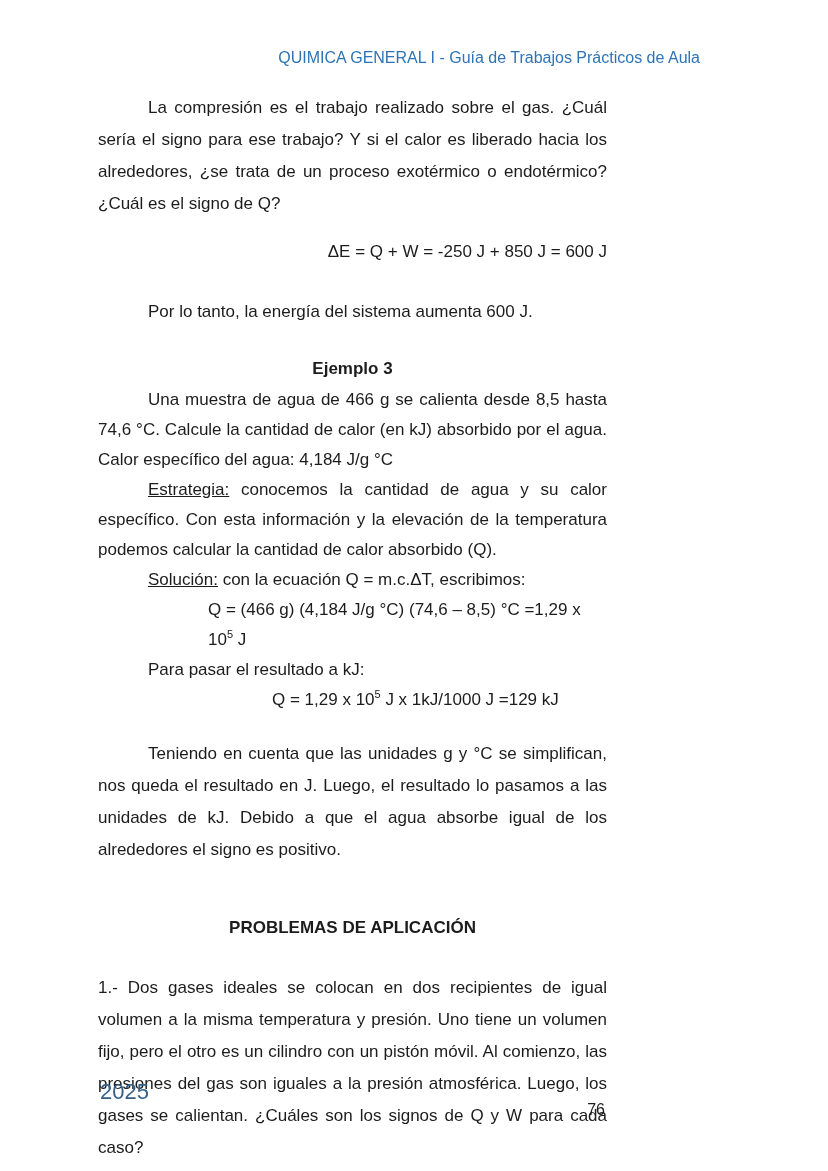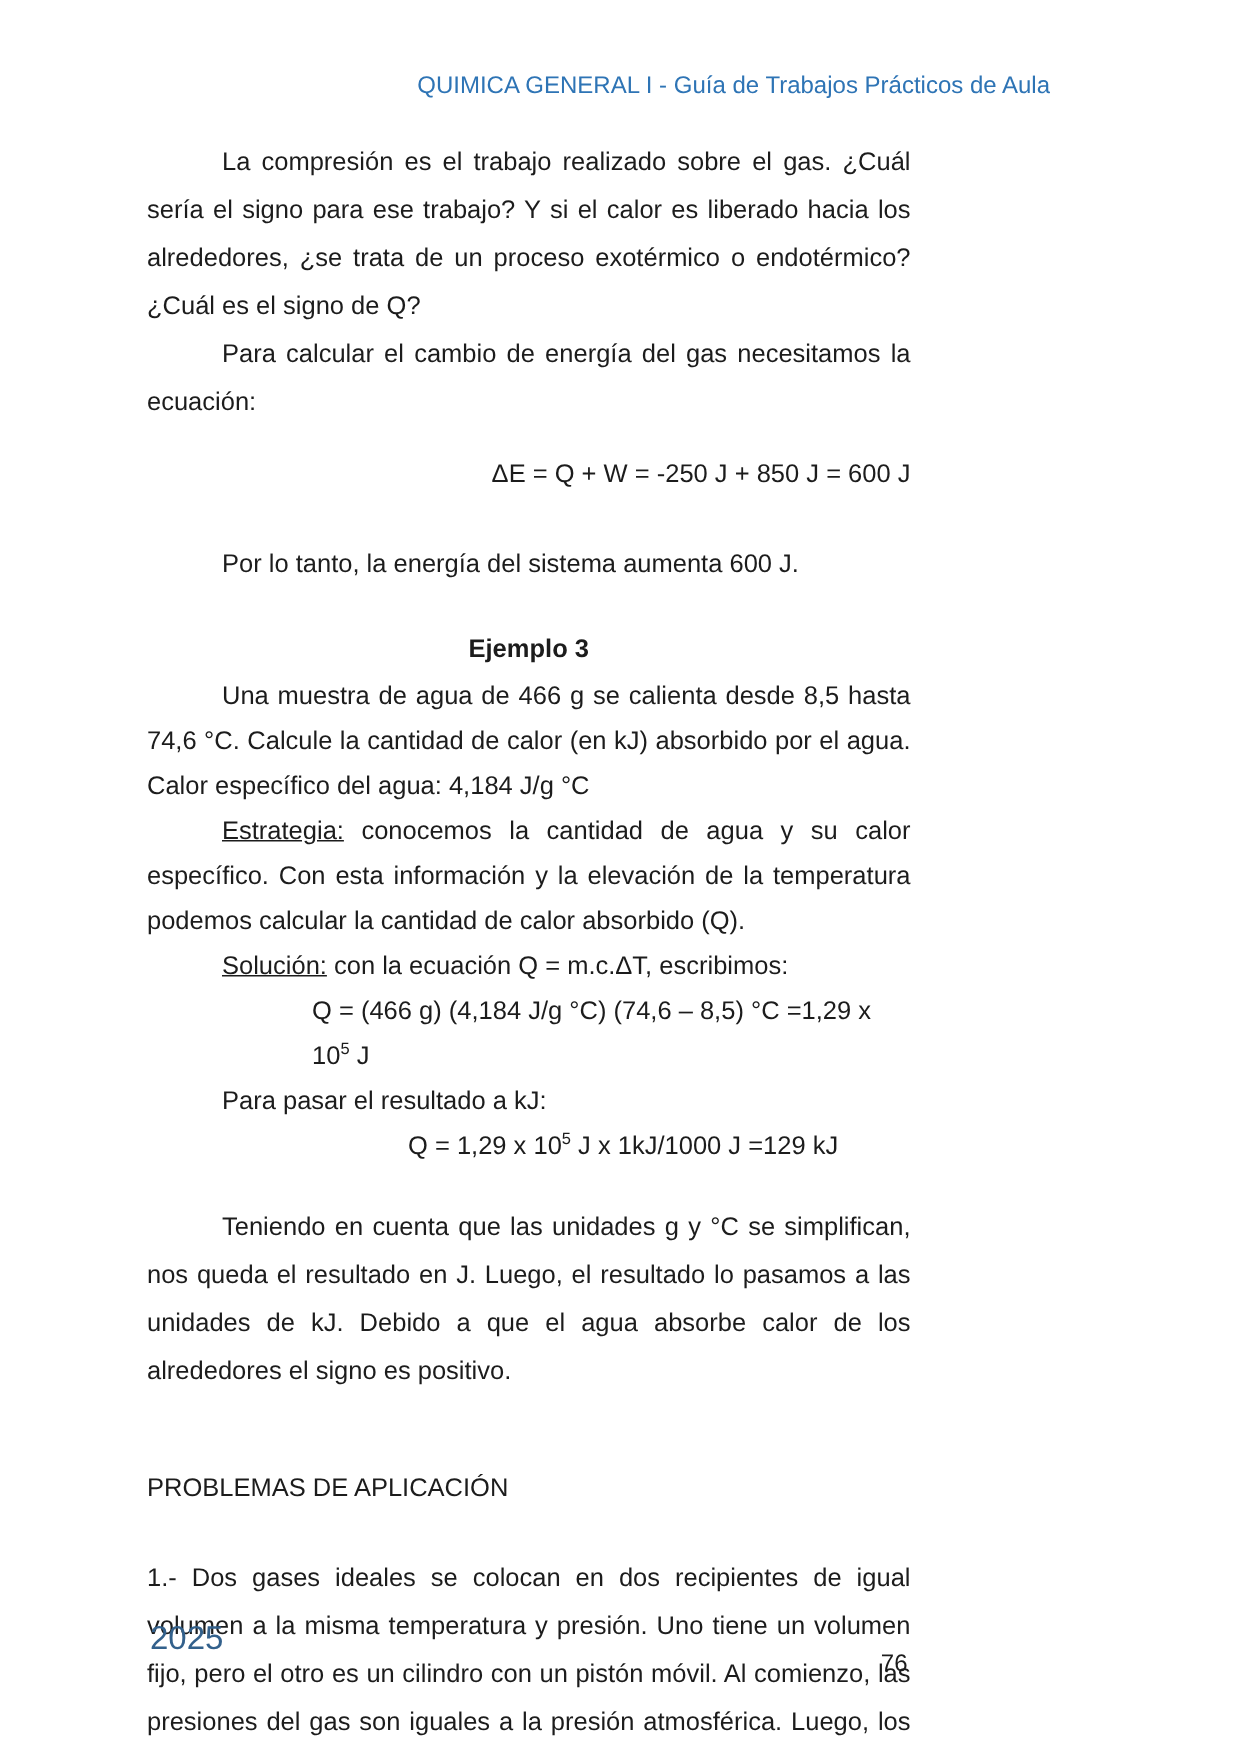--- a/index.html
+++ b/index.html
@@ -49,22 +49,22 @@
   }
   .eq-q2 {
     text-align: left;
     padding-left: 174px;
   }
   .heading-bold {
     font-weight: bold;
     text-align: center;
   }
   .heading-center {
-    font-weight: normal;
-    text-align: left;
+    font-weight: bold;
+    text-align: center;
   }
   .u { text-decoration: underline; }
   sup {
     font-size: 11px;
     line-height: 0;
     vertical-align: super;
   }
   .footer-year {
     position: absolute;
     left: 100px;
@@ -86,21 +86,20 @@
 <body>
 
 <div class="page">
 
   <div class="doc-header">QUIMICA GENERAL I - Guía de Trabajos Prácticos de Aula</div>
 
   <div class="content">
 
     <p class="indent mt-23">La compresión es el trabajo realizado sobre el gas. ¿Cuál sería el signo para ese trabajo? Y si el calor es liberado hacia los alrededores, ¿se trata de un proceso exotérmico o endotérmico? ¿Cuál es el signo de Q?</p>
 
-    <p class="indent">Para calcular el cambio de energía del gas necesitamos la ecuación:</p>
 
     <p class="eq-center">ΔE = Q + W = -250 J + 850 J = 600 J</p>
 
     <p class="indent">Por lo tanto, la energía del sistema aumenta 600 J.</p>
 
     <p class="heading-bold mt-25">Ejemplo 3</p>
 
     <p class="indent lh30">Una muestra de agua de 466 g se calienta desde 8,5 hasta 74,6 °C. Calcule la cantidad de calor (en kJ) absorbido por el agua. Calor específico del agua: 4,184 J/g °C</p>
 
     <p class="indent lh30">
@@ -114,21 +113,21 @@
     <p class="eq-q1 lh30">
       <span>Q = (466 g) (4,184 J/g °C) (74,6 – 8,5) °C =1,29 x 10</span><sup>5</sup><span> J</span>
     </p>
 
     <p class="indent lh30">Para pasar el resultado a kJ:</p>
 
     <p class="eq-q2 lh30">
       <span>Q = 1,29 x 10</span><sup>5</sup><span> J x 1kJ/1000 J =129 kJ</span>
     </p>
 
-    <p class="indent mt-23">Teniendo en cuenta que las unidades g y °C se simplifican, nos queda el resultado en J. Luego, el resultado lo pasamos a las unidades de kJ. Debido a que el agua absorbe calor de los alrededores el signo es positivo.</p>
+    <p class="indent mt-23">Teniendo en cuenta que las unidades g y °C se simplifican, nos queda el resultado en J. Luego, el resultado lo pasamos a las unidades de kJ. Debido a que el agua absorbe igual de los alrededores el signo es positivo.</p>
 
     <p class="heading-center mt-46">PROBLEMAS DE APLICACIÓN</p>
 
     <p class="mt-28">1.- Dos gases ideales se colocan en dos recipientes de igual volumen a la misma temperatura y presión. Uno tiene un volumen fijo, pero el otro es un cilindro con un pistón móvil. Al comienzo, las presiones del gas son iguales a la presión atmosférica. Luego, los gases se calientan. ¿Cuáles son los signos de Q y W para cada caso?</p>
 
   </div>
 
   <div class="footer-year">2025</div>
 
   <div class="page-number">76</div>

